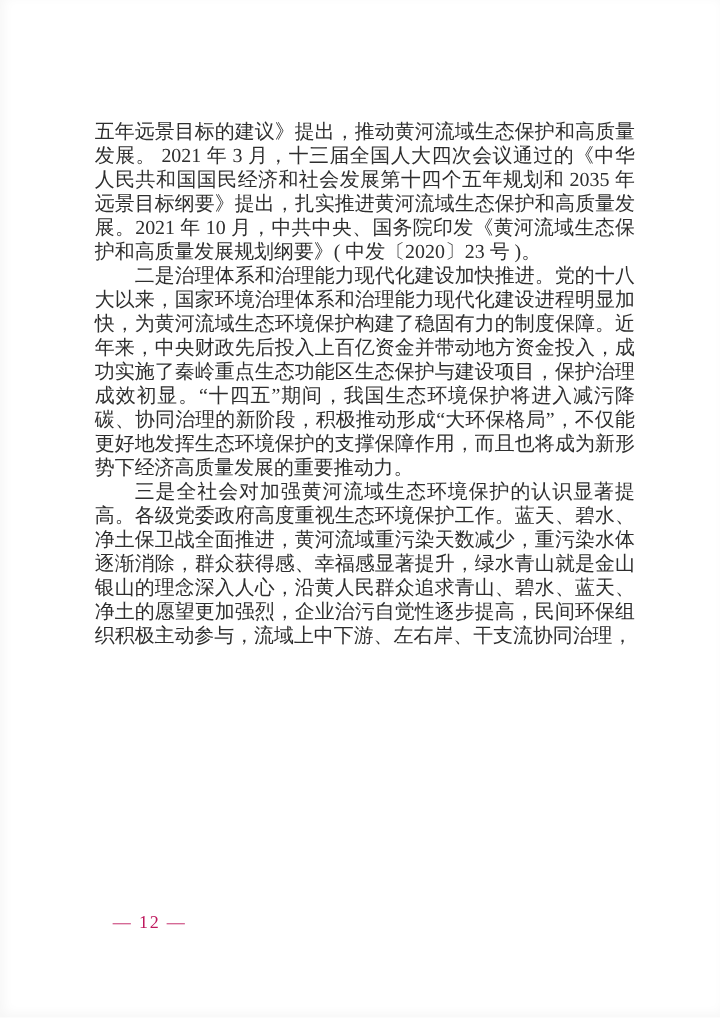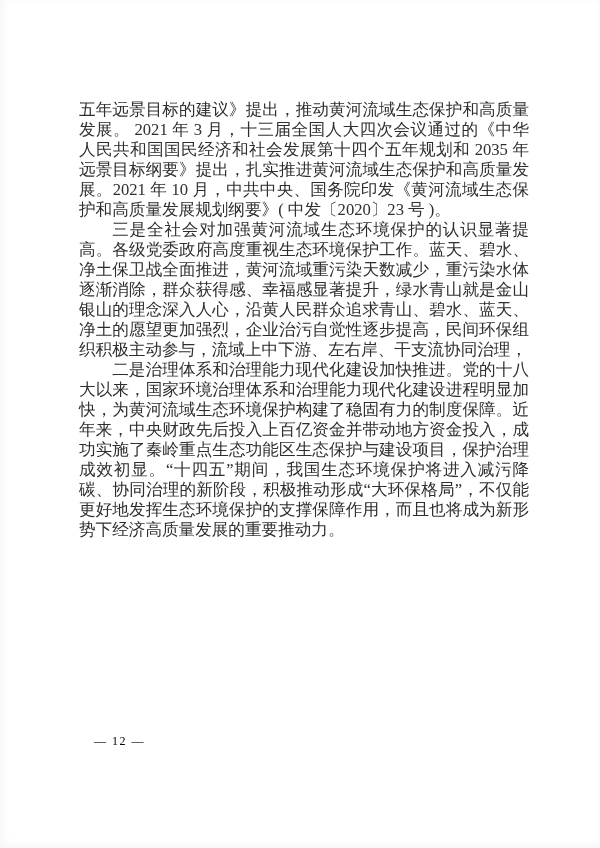--- a/index.html
+++ b/index.html
@@ -30,29 +30,29 @@
   }
   .para {
     margin: 0;
   }
   .para.indent {
     text-indent: 2em;
   }
   .page-number {
     position: absolute;
     left: 94px;
-    top: 734px;
-    font-size: 12px;
+    top: 761px;
+    font-size: 15px;
     letter-spacing: 1.5px;
-    color: #000000;
+    color: #be185d;
   }
 </style>
 </head>
 <body>
 
 <div class="page">
   <div class="doc-body" id="doc-body">
       <p class="para">五年远景目标的建议》提出，推动黄河流域生态保护和高质量发展。 2021 年 3 月，十三届全国人大四次会议通过的《中华人民共和国国民经济和社会发展第十四个五年规划和 2035 年远景目标纲要》提出，扎实推进黄河流域生态保护和高质量发展。2021 年 10 月，中共中央、国务院印发《黄河流域生态保护和高质量发展规划纲要》( 中发〔2020〕23 号 )。</p>
+      <p class="para indent">二是治理体系和治理能力现代化建设加快推进。党的十八大以来，国家环境治理体系和治理能力现代化建设进程明显加快，为黄河流域生态环境保护构建了稳固有力的制度保障。近年来，中央财政先后投入上百亿资金并带动地方资金投入，成功实施了秦岭重点生态功能区生态保护与建设项目，保护治理成效初显。“十四五”期间，我国生态环境保护将进入减污降碳、协同治理的新阶段，积极推动形成“大环保格局”，不仅能更好地发挥生态环境保护的支撑保障作用，而且也将成为新形势下经济高质量发展的重要推动力。</p>
       <p class="para indent">三是全社会对加强黄河流域生态环境保护的认识显著提高。各级党委政府高度重视生态环境保护工作。蓝天、碧水、净土保卫战全面推进，黄河流域重污染天数减少，重污染水体逐渐消除，群众获得感、幸福感显著提升，绿水青山就是金山银山的理念深入人心，沿黄人民群众追求青山、碧水、蓝天、净土的愿望更加强烈，企业治污自觉性逐步提高，民间环保组织积极主动参与，流域上中下游、左右岸、干支流协同治理，</p>
-      <p class="para indent">二是治理体系和治理能力现代化建设加快推进。党的十八大以来，国家环境治理体系和治理能力现代化建设进程明显加快，为黄河流域生态环境保护构建了稳固有力的制度保障。近年来，中央财政先后投入上百亿资金并带动地方资金投入，成功实施了秦岭重点生态功能区生态保护与建设项目，保护治理成效初显。“十四五”期间，我国生态环境保护将进入减污降碳、协同治理的新阶段，积极推动形成“大环保格局”，不仅能更好地发挥生态环境保护的支撑保障作用，而且也将成为新形势下经济高质量发展的重要推动力。</p>
     </div>
   <div class="page-number">— 12 —</div>
 </div>
 
 </body></html>

